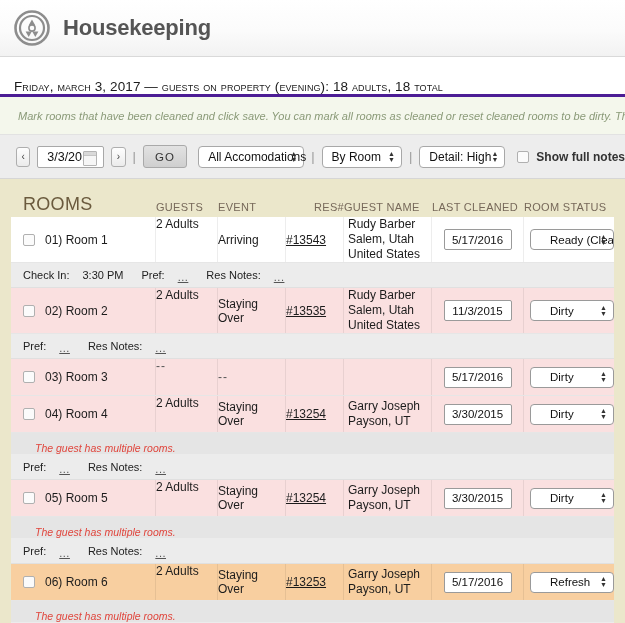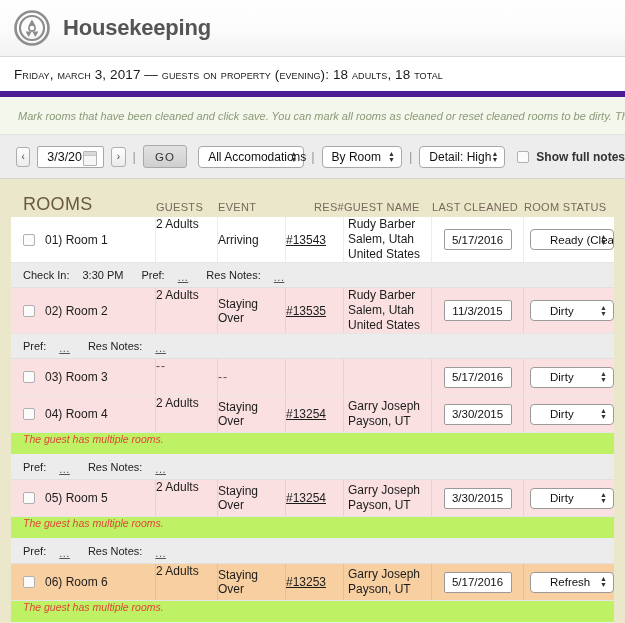--- a/index.html
+++ b/index.html
@@ -37,23 +37,23 @@
     font-weight: 700;
     color: #555555;
     letter-spacing: -0.2px;
     line-height: 1;
   }
 
   
   .subtitle-bar {
     height: 40px;
     background: #ffffff;
-    border-bottom: 6px solid #4c1d95;
-    display: flex;
-    align-items: center;
+    border-bottom: 3px solid #4c1d95;
+    display: flex;
+    align-items: flex-end;
     padding-left: 14px;
     box-sizing: border-box;
   }
   .subtitle-text {
     font-size: 13.5px;
     color: #1a1a1a;
     font-variant: small-caps;
     text-transform: lowercase;
     letter-spacing: 0.1px;
     white-space: nowrap;
@@ -373,25 +373,25 @@
     font-size: 11px;
     color: #555;
     text-decoration: underline;
     letter-spacing: 0.5px;
     cursor: pointer;
     position: relative;
     top: 2px;
   }
   .warnrow {
     display: flex;
-    align-items: flex-start;
+    align-items: flex-end;
     height: 22px;
-    background: #bef264;
+    background: #e5e5e5;
     border-bottom: 1px solid #ececec;
-    padding-left: 12px;
+    padding-left: 24px;
     box-sizing: border-box;
   }
   .warn-text {
     font-size: 10.5px;
     font-style: italic;
     color: #e0453c;
     white-space: nowrap;
   }
 </style>
 </head>

